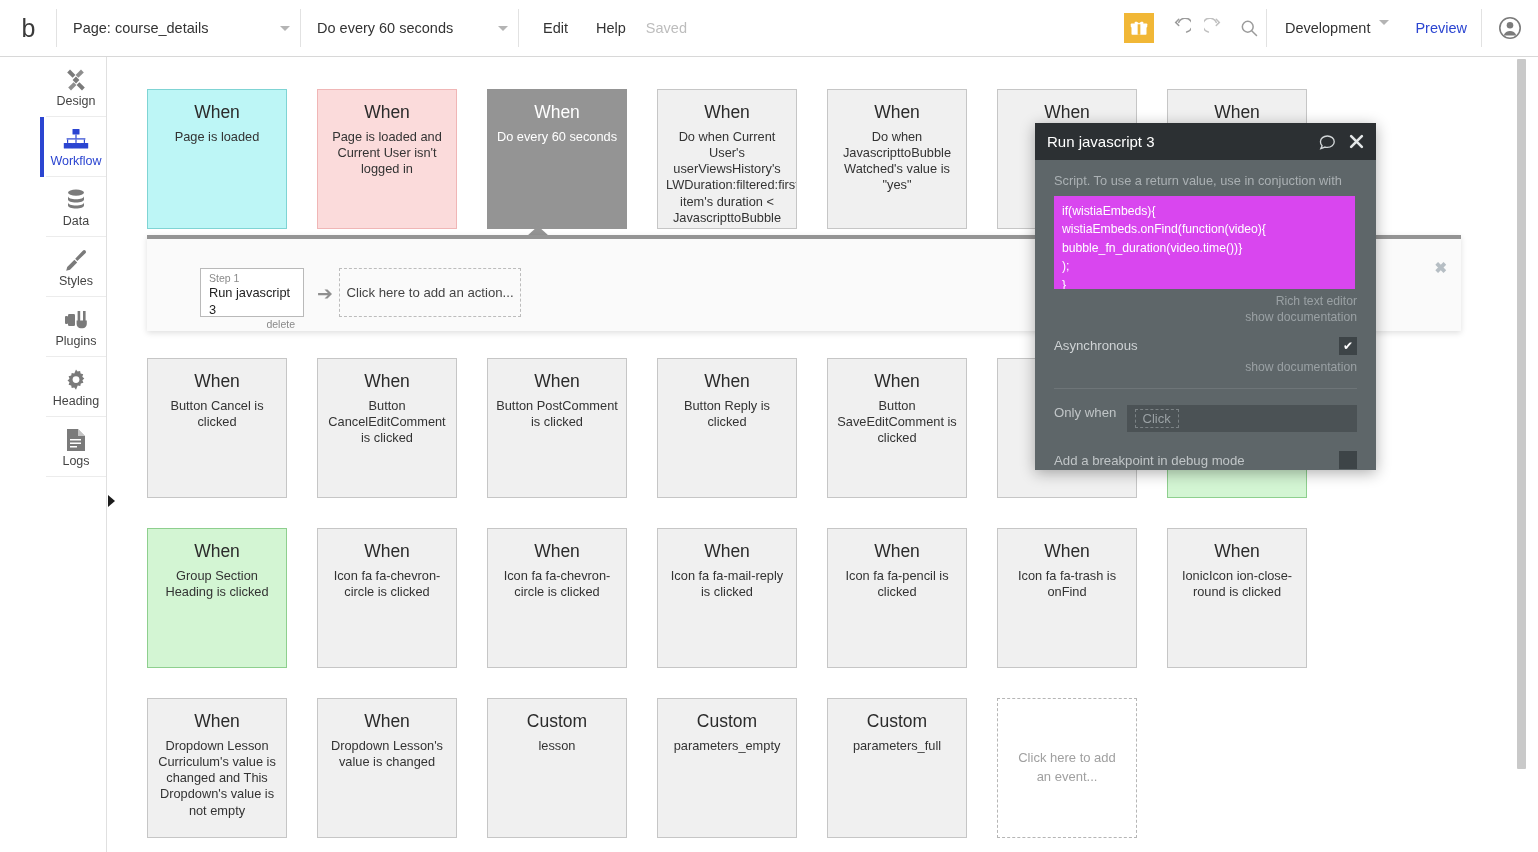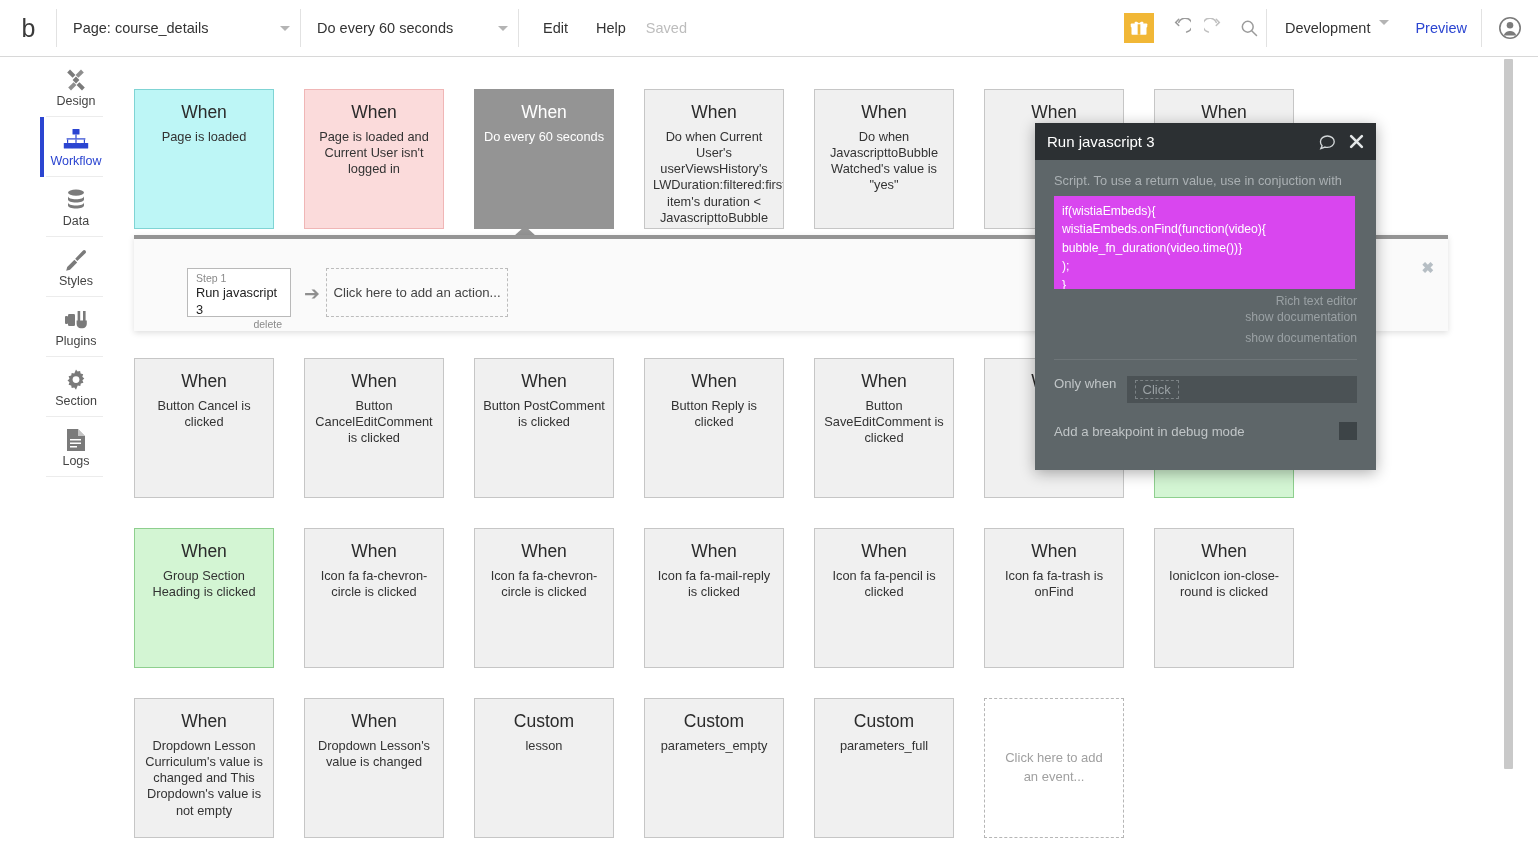--- a/index.html
+++ b/index.html
@@ -91,21 +91,21 @@
     position: absolute; left: 108px; top: 438px;
     width: 0; height: 0;
     border-top: 6px solid transparent;
     border-bottom: 6px solid transparent;
     border-left: 7px solid #1c1c1c;
     cursor: pointer;
   }
 
   
   .canvas {
-    position: absolute; left: 103px; top: 57px;
+    position: absolute; left: 116px; top: 57px;
     width: 1418px; height: 795px;
     background: #fff; overflow: hidden;
   }
   .scroll-track {
     position: absolute; right: 8px; top: 0; width: 9px; height: 795px;
     background: transparent;
   }
   .scroll-thumb {
     position: absolute; right: 8px; top: 2px; width: 9px; height: 710px;
     background: #c9c9c9; border-radius: 1px; cursor: pointer;
@@ -361,21 +361,21 @@
       <span class="r-lbl">Plugins</span>
     </div>
 
     <div class="rail-item">
       <span class="r-ico">
         <svg width="24" height="24" viewBox="0 0 24 24" fill="#7a7a7a">
           <path d="M12 1.4l1.5 2.2 2.6-.6.5 2.6 2.6.6-.9 2.5 2 1.8-1.9 1.8 1 2.5-2.6.6-.5 2.6-2.6-.6L12 21.8l-1.7-2.4-2.6.6-.5-2.6-2.6-.6.9-2.5-2-1.8 2-1.8-.9-2.5 2.6-.6.5-2.6 2.6.6z"></path>
           <circle cx="12" cy="11.6" r="3.4" fill="#ffffff"></circle>
         </svg>
       </span>
-      <span class="r-lbl">Section</span>
+      <span class="r-lbl">Heading</span>
     </div>
 
     <div class="rail-item">
       <span class="r-ico">
         <svg width="22" height="24" viewBox="0 0 22 24" fill="#7a7a7a">
           <path d="M2 1h11l7 7v15H2z"></path>
           <path d="M13 1v7h7z" fill="#ffffff" opacity=".55"></path>
           <rect x="5" y="11" width="11" height="1.5" fill="#ffffff"></rect>
           <rect x="5" y="14.5" width="11" height="1.5" fill="#ffffff"></rect>
           <rect x="5" y="18" width="7" height="1.5" fill="#ffffff"></rect>
@@ -546,20 +546,24 @@
     <div class="code-area">if(wistiaEmbeds){
 wistiaEmbeds.onFind(function(video){
 bubble_fn_duration(video.time())}
 );
 }</div>
     <div class="hint-right">
       <div>Rich text editor</div>
       <div>show documentation</div>
     </div>
 
+    <div class="row-async">
+      <span class="lbl">Asynchronous</span>
+      <span class="chk">✔</span>
+    </div>
     <div class="hint-right">show documentation</div>
 
     <div class="divider"></div>
 
     <div class="row-only">
       <span class="lbl">Only when</span>
       <span class="only-input">
         <span class="ph">Click</span>
       </span>
     </div>

